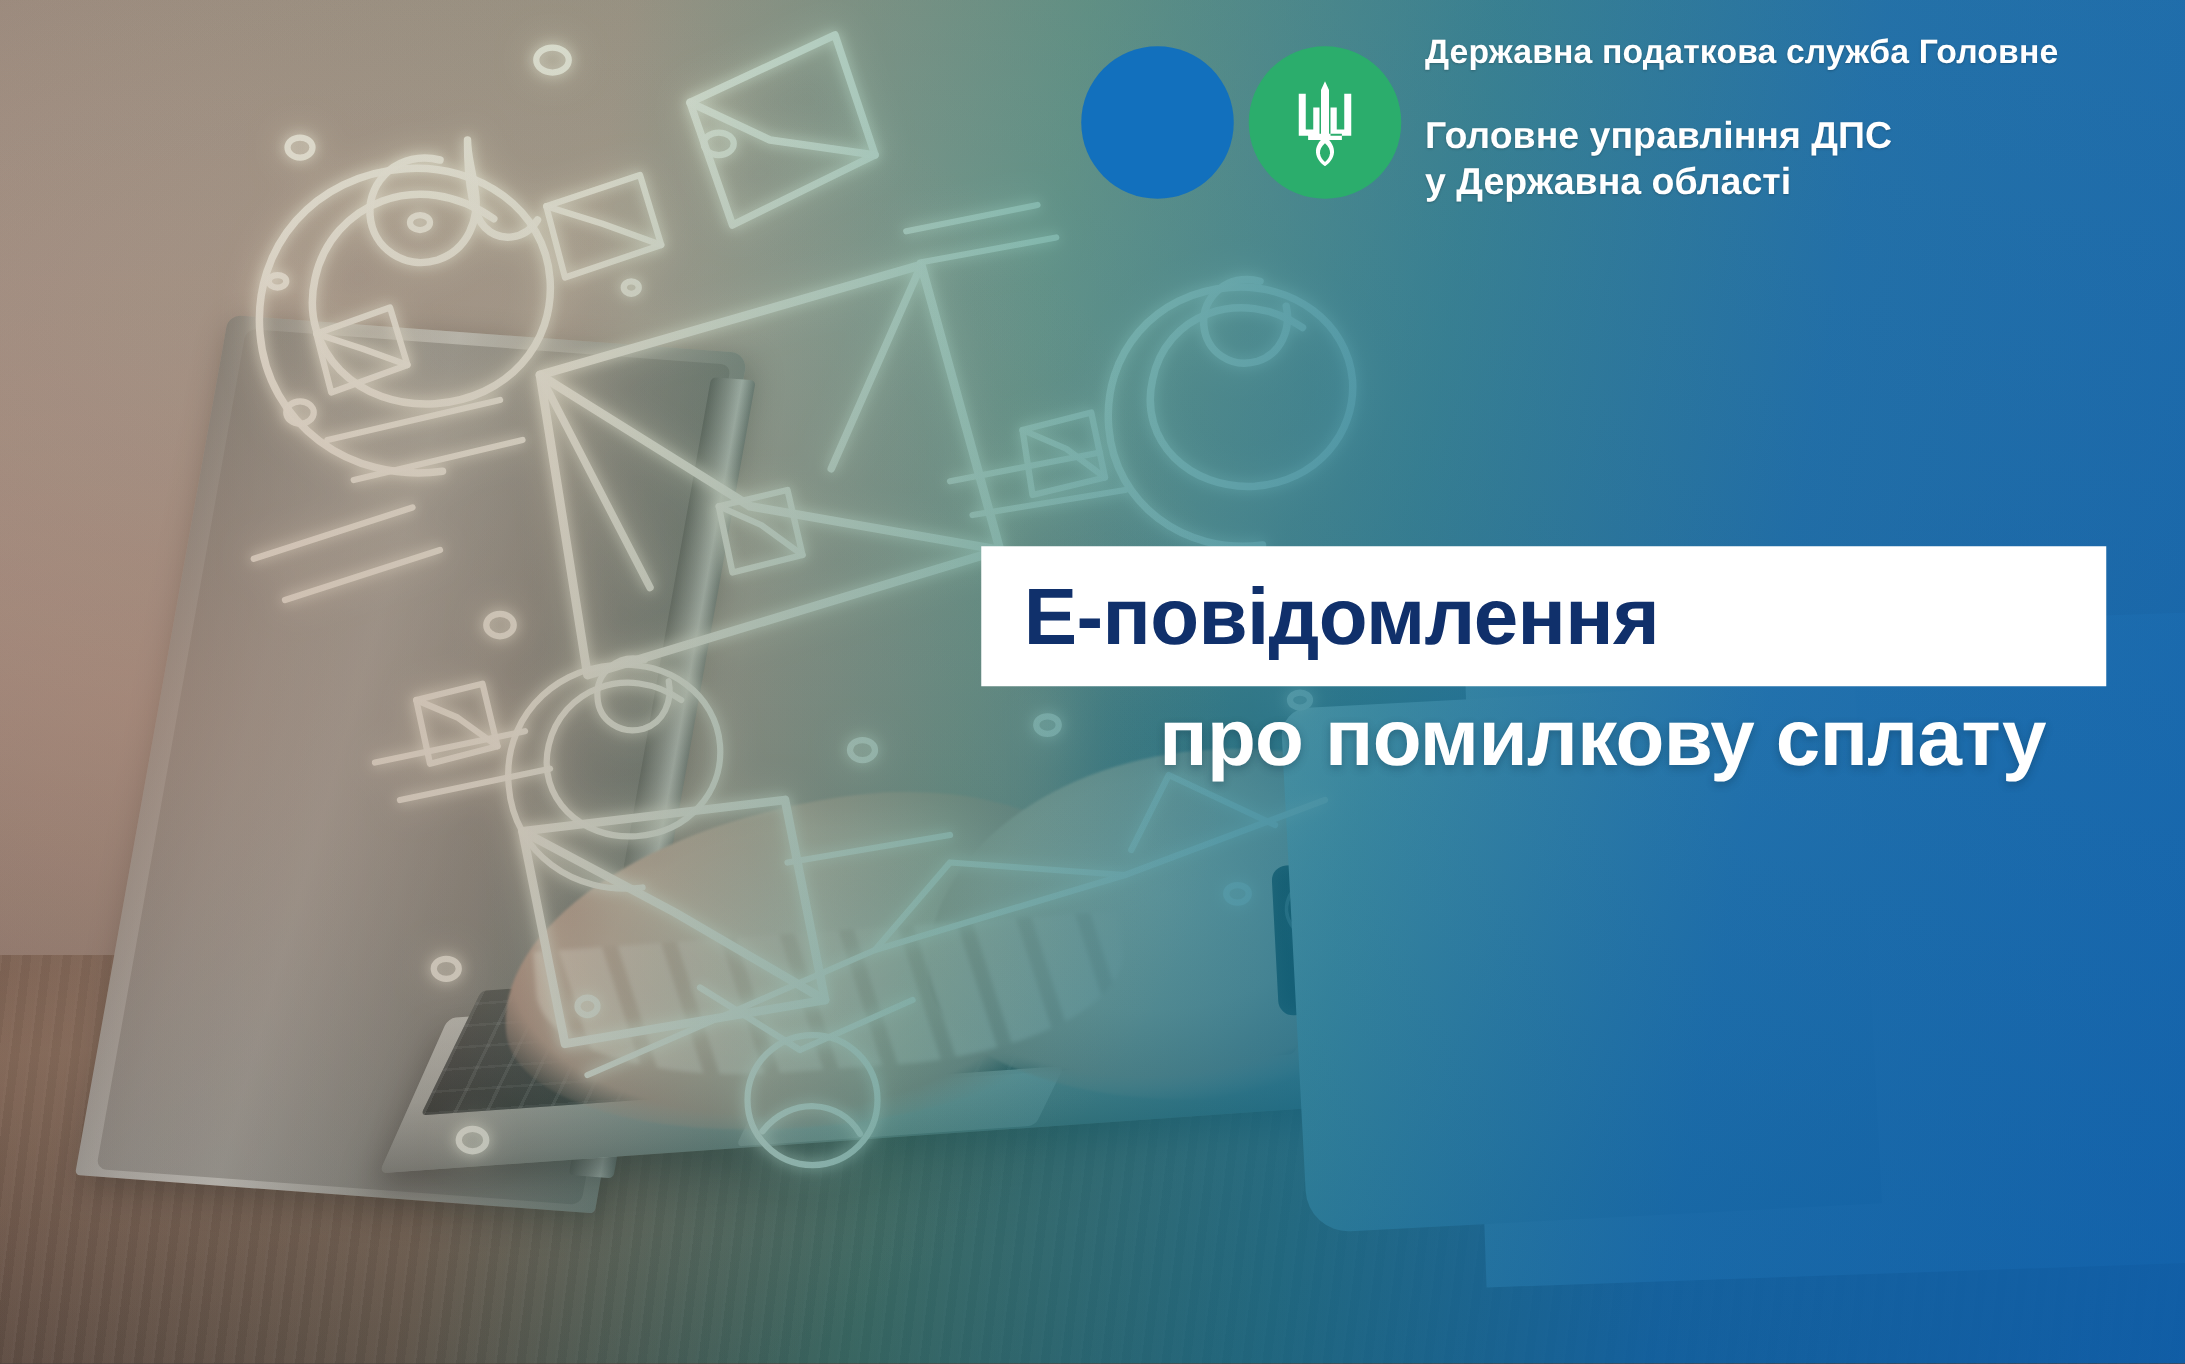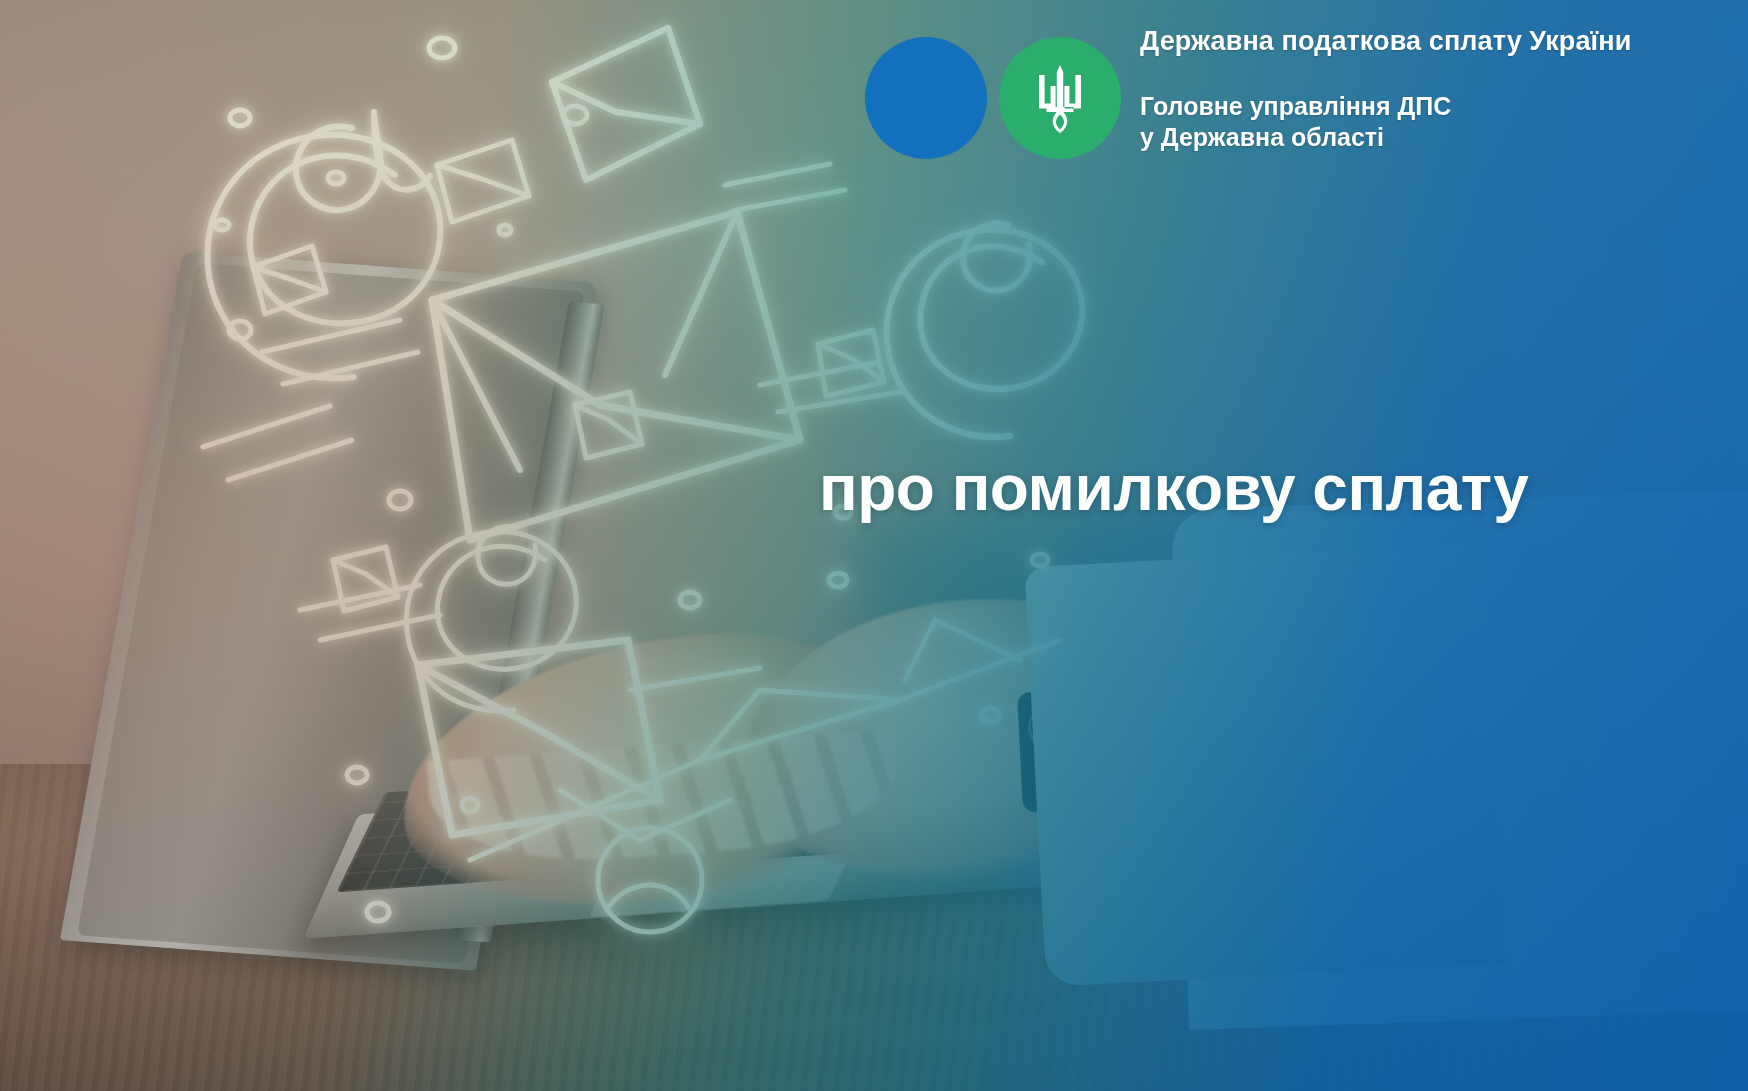--- a/index.html
+++ b/index.html
@@ -180,21 +180,21 @@
   .dot-blue{background:#1270BD;}
   .dot-green{background:#2BAD6C;margin-left:12px;}
   .trident{width:52px;height:70px;display:block;}
 
   .org{position:absolute;left:1140px;top:26px;color:#fff;}
   .org-line1{
     font-size:27px;font-weight:700;letter-spacing:.1px;white-space:nowrap;
     text-shadow:0 1px 2px rgba(0,0,0,.22);
   }
   .org-line2{
-    margin-top:34px;font-size:25px;font-weight:700;line-height:1.22;
+    margin-top:34px;font-size:30px;font-weight:700;line-height:1.22;
     text-shadow:0 1px 2px rgba(0,0,0,.22);
   }
 
   
   .headline{position:absolute;left:785px;top:437px;width:960px;}
   .hl-box{
     background:#ffffff;
     width:900px;height:112px;
     display:flex;align-items:center;
     padding:0 32px 0 34px;
@@ -202,21 +202,21 @@
   .hl-box .hl-text{
     color:#10306B;
     font-size:64px;font-weight:700;line-height:1;letter-spacing:-.5px;
     white-space:nowrap;
   }
   .hl-line2,.hl-line3{
     color:#ffffff;font-size:64px;font-weight:700;line-height:1.16;
     letter-spacing:-.5px;white-space:nowrap;padding-left:34px;
     text-shadow:0 2px 7px rgba(10,40,60,.30);
   }
-  .hl-line2{margin-top:14px;}
+  .hl-line2{margin-top:4px;text-align:center;}
   .hl-line3{margin-top:2px;}
 </style>
 </head>
 <body>
 
 <div class="banner">
 
   <div class="photo">
     <div class="wall"></div>
     <div class="desk"></div>
@@ -365,25 +365,28 @@
             M26 46 C31.5 50 33.5 55 33.2 59 C32.8 64 29.5 67.5 26 70 C22.5 67.5 19.2 64 18.8 59
             C18.5 55 20.5 50 26 46 Z"></path>
           <path fill="#2BAD6C" d="
             M26 51.5 C29 54 30.2 57 30 59.6 C29.7 62.6 28 64.8 26 66.6
             C24 64.8 22.3 62.6 22 59.6 C21.8 57 23 54 26 51.5 Z"></path>
         </svg>
       </div>
     </div>
 
     <div class="org">
-      <div class="org-line1">Державна податкова сплату України</div>
+      <div class="org-line1">Державна податкова служба Головне</div>
       <div class="org-line2">
         <div>Головне управління ДПС</div>
         <div>у Державна області</div>
       </div>
     </div>
   </div>
 
   <div class="headline">
+    <div class="hl-box">
+      <span class="hl-text">Е-повідомлення</span>
+    </div>
     <div class="hl-line2">про помилкову сплату</div>
   </div>
 
 </div>
 
 </body></html>

